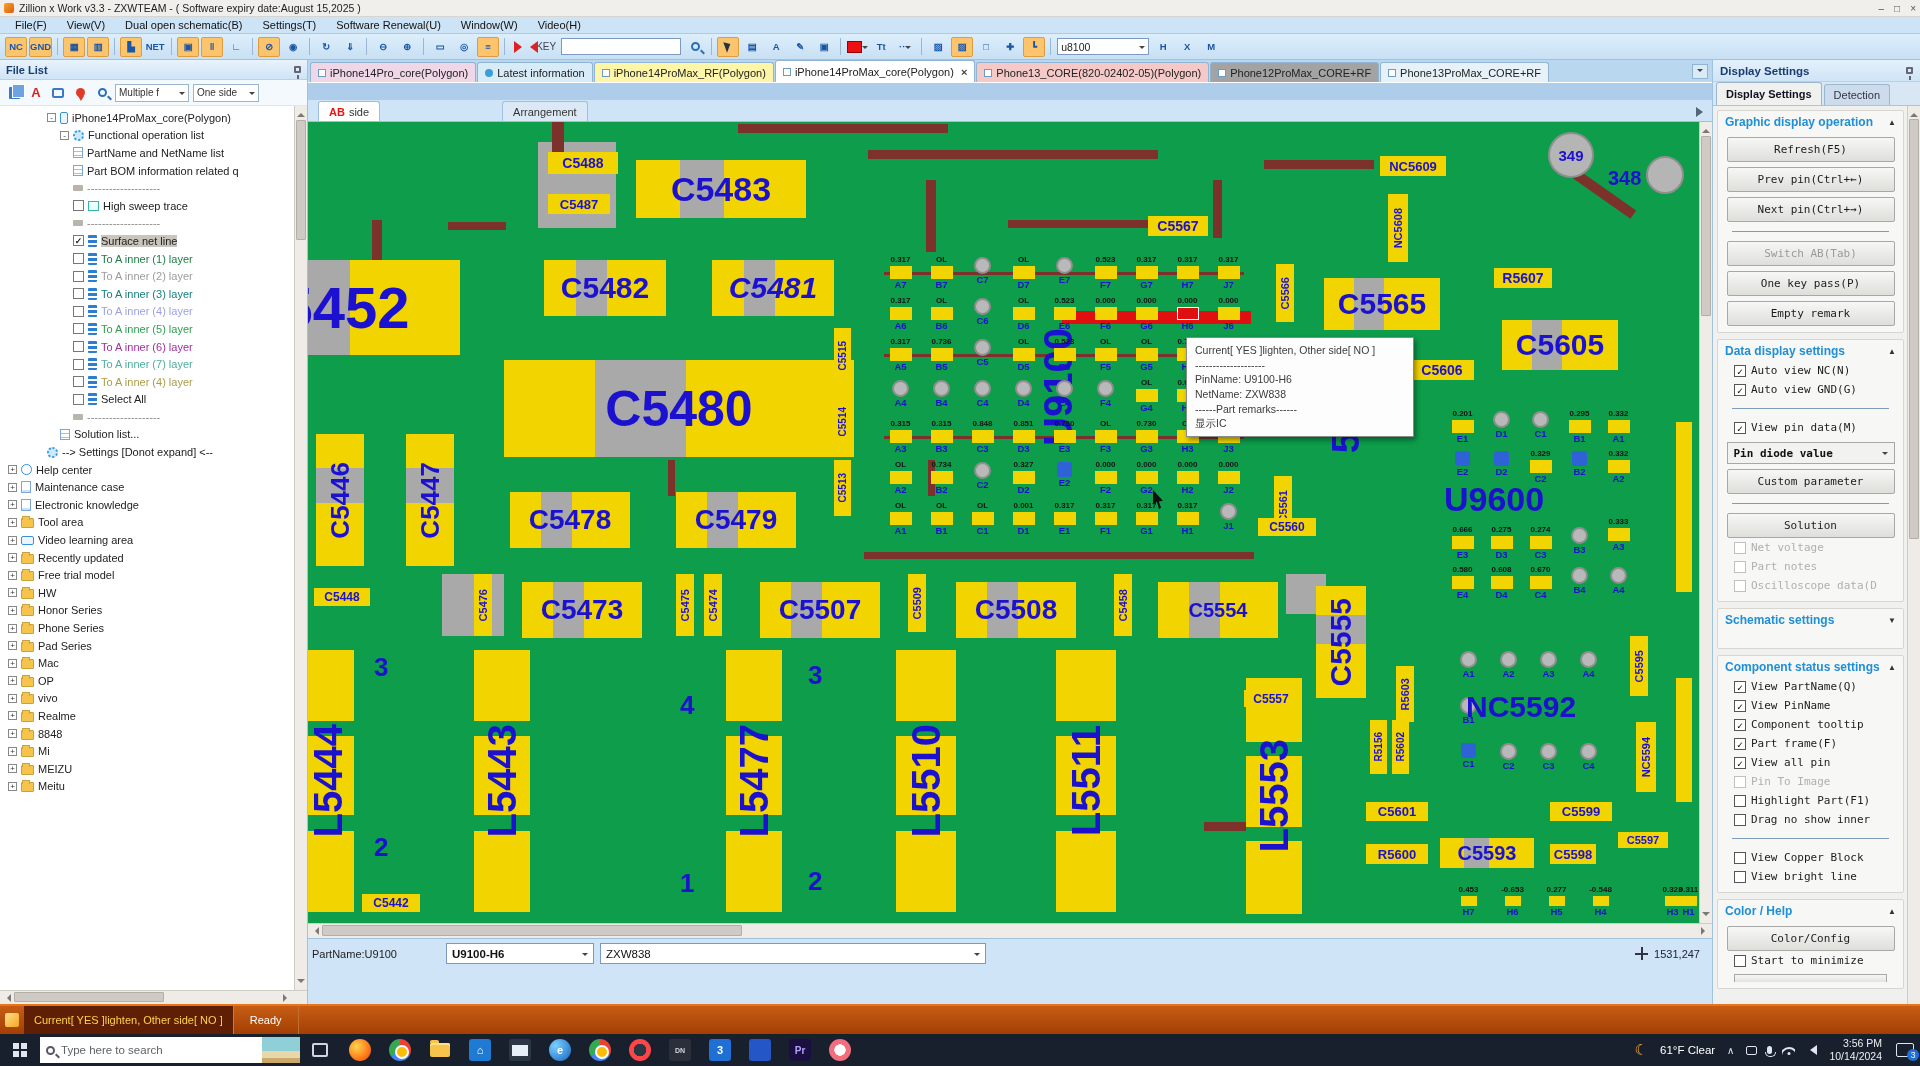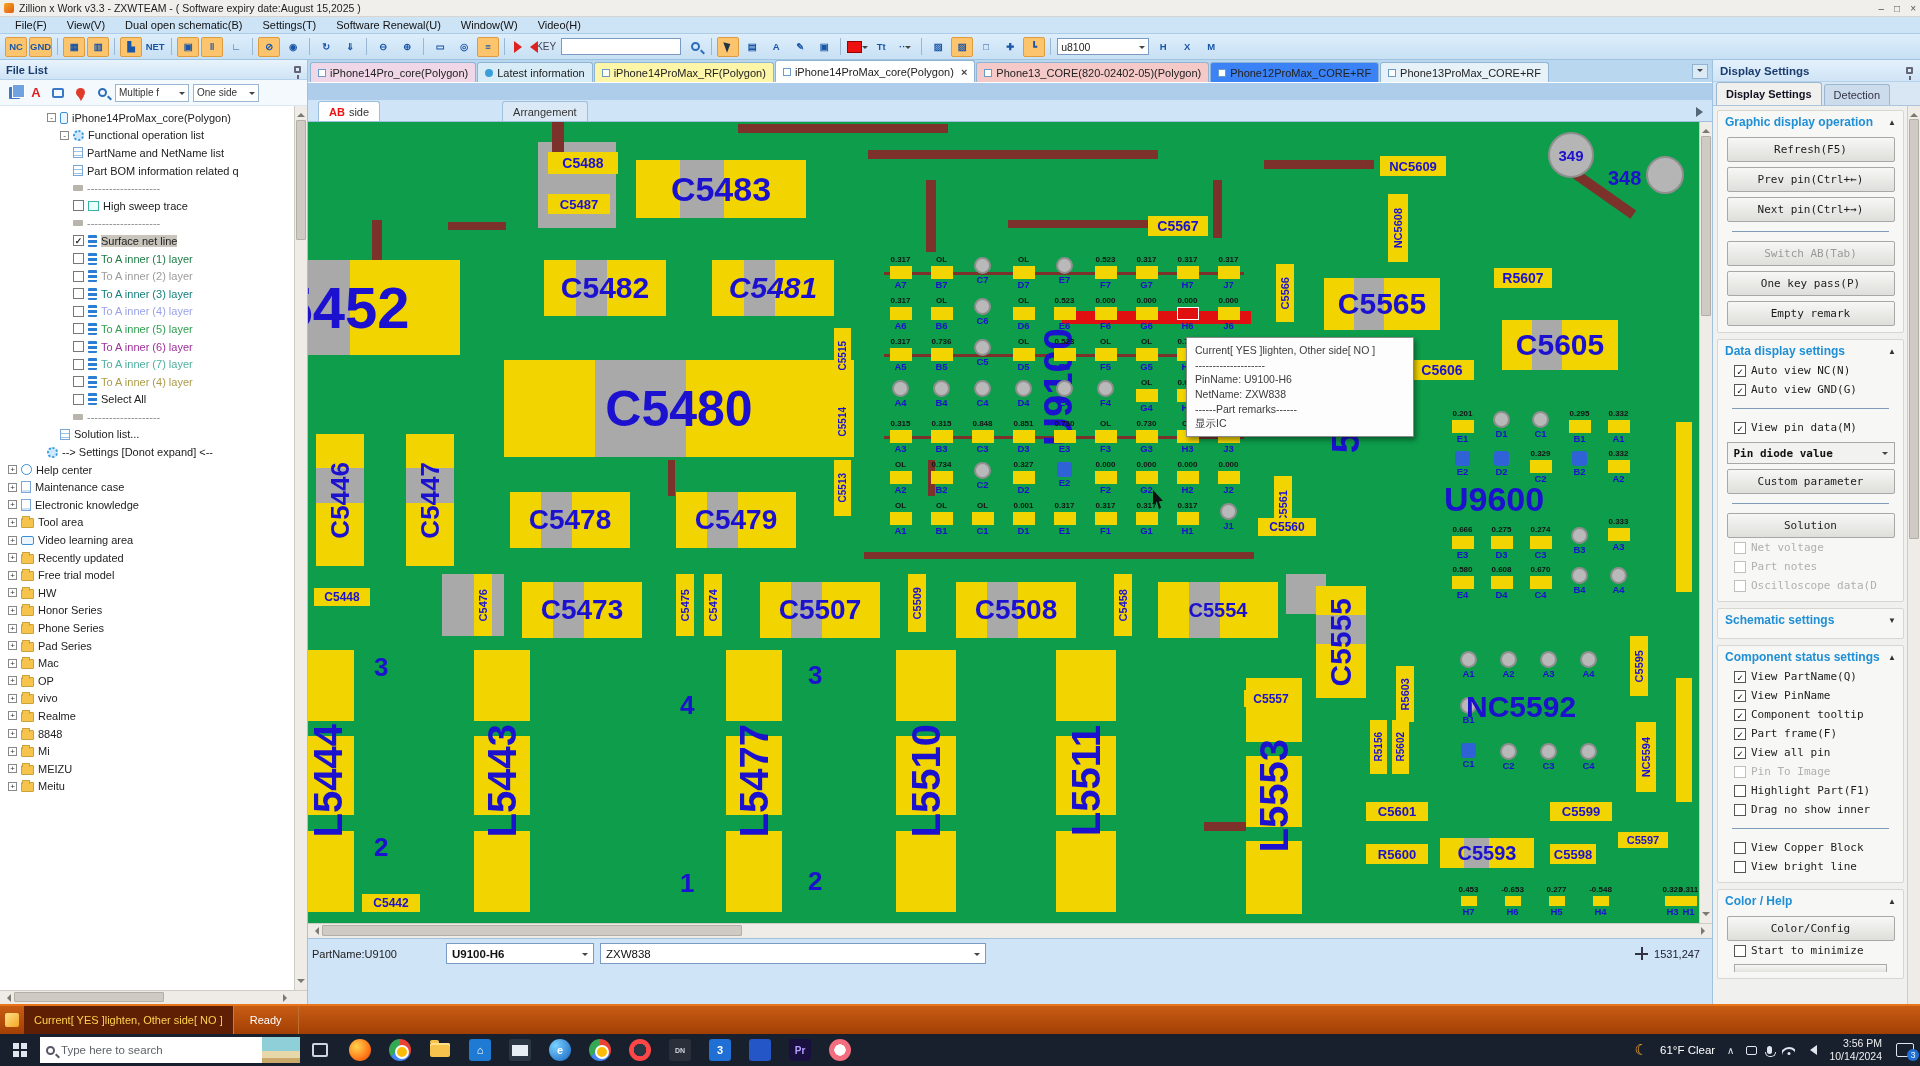--- a/index.html
+++ b/index.html
@@ -533,21 +533,21 @@
           </div>
           <div class="dtab active" style="background: rgb(255, 255, 255);">
             <span class="ticon"></span>
             <span>iPhone14ProMax_core(Polygon)</span>
             <span class="tclose">×</span>
           </div>
           <div class="dtab" style="background: rgb(246, 201, 201);">
             <span class="ticon"></span>
             <span>Phone13_CORE(820-02402-05)(Polygon)</span>
           </div>
-          <div class="dtab" style="background: #3b82f6;">
+          <div class="dtab" style="background: #a3a3a3;">
             <span class="ticon"></span>
             <span>Phone12ProMax_CORE+RF</span>
           </div>
           <div class="dtab" style="background: rgb(230, 242, 248);">
             <span class="ticon"></span>
             <span>Phone13ProMax_CORE+RF</span>
           </div>
           <div class="dtab-more">
             <span class="dda" style="margin-top:0"></span>
           </div>
@@ -1325,21 +1325,21 @@
             <div class="cbrow dis">
                 <span class="cbx"></span>
                 <span>Part notes</span>
               </div>
             <div class="cbrow dis">
                 <span class="cbx"></span>
                 <span>Oscilloscope data(D</span>
               </div>
           </div>
 
-          <div class="rp-sec" style="padding-bottom:8px">
+          <div class="rp-sec" style="padding-bottom:18px">
             <div class="rp-sec-h">
                 <span>Schematic settings</span>
                 <span class="rp-col">▼</span>
               </div>
           </div>
 
           <div class="rp-sec">
             <div class="rp-sec-h">
                 <span>Component status settings</span>
                 <span class="rp-col">▲</span>

